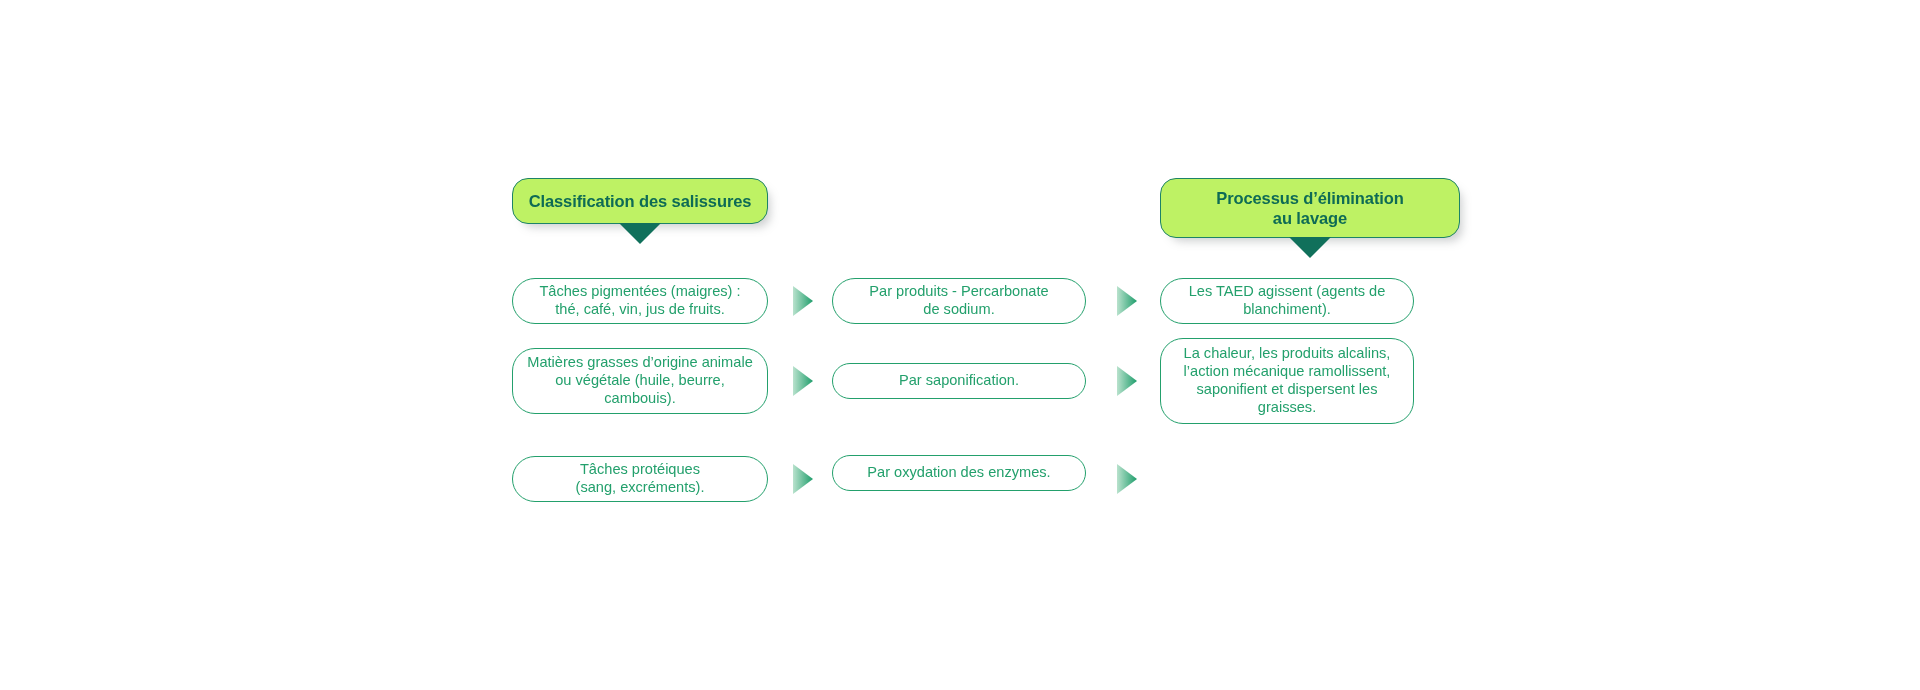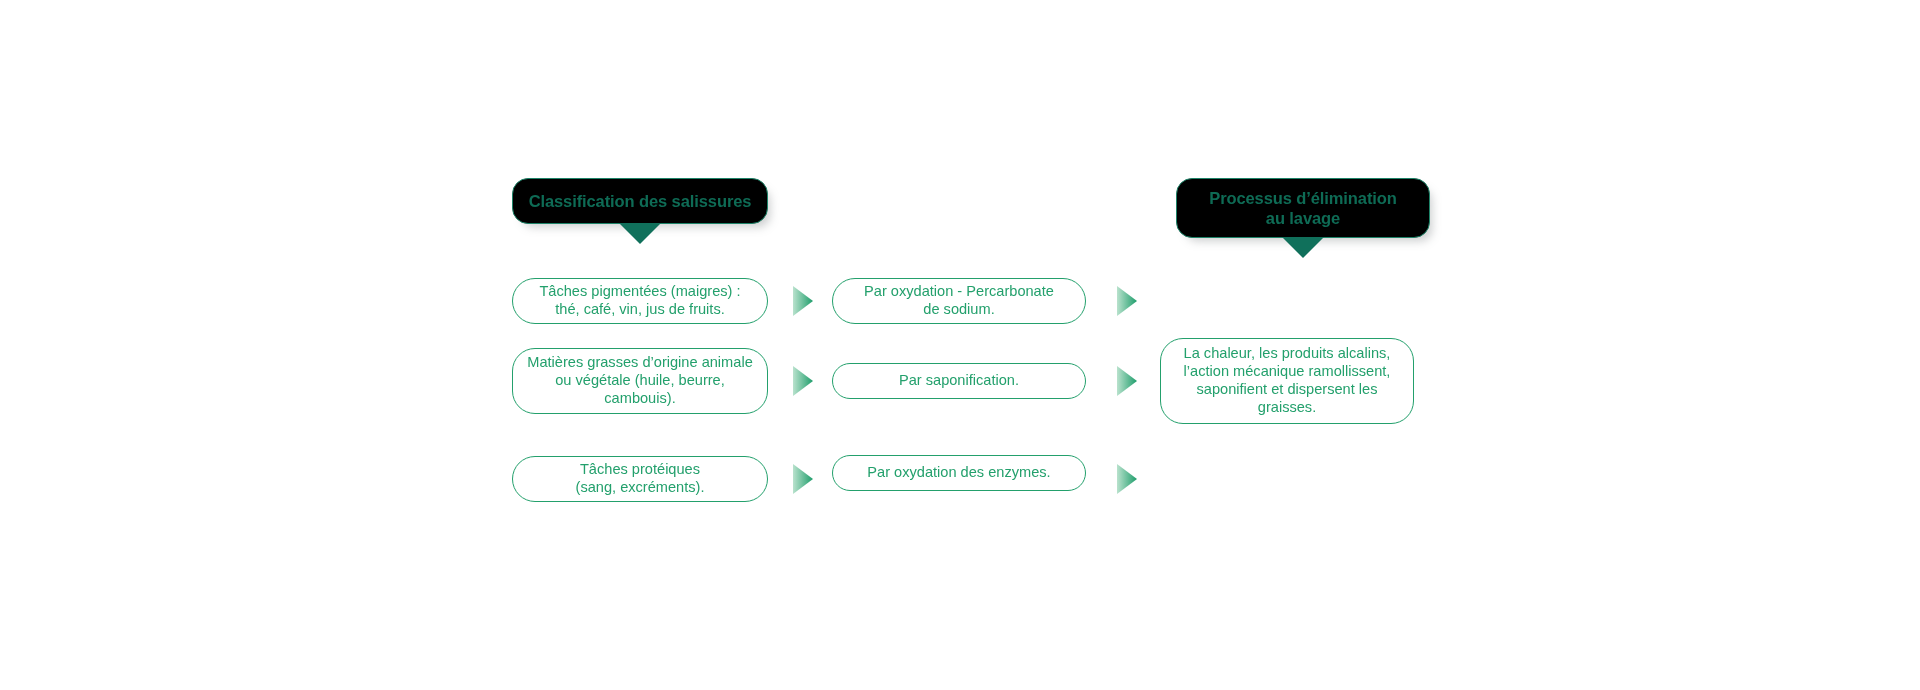--- a/index.html
+++ b/index.html
@@ -38,31 +38,31 @@
     position: absolute;
     top: 178px;
     left: 0;
     width: 100%;
   }
   .header-box {
     position: relative;
     box-sizing: border-box;
     border: 1.6px solid #1d8368;
     border-radius: 16px;
-    background: #000000;
+    background: #bef264;
     min-height: 46px;
     padding: 9px 14px;
     display: flex;
     align-items: center;
     justify-content: center;
     box-shadow: 6px 7px 10px -4px rgba(120,125,130,0.38);
   }
   .col-0 .header-box { width: 256px; margin-left: 0; }
   .col-1 .header-box { width: 254px; margin-left: 0; }
-  .col-2 .header-box { width: 254px; margin-left: 16px; }
+  .col-2 .header-box { width: 300px; margin-left: 0; }
 
   .header-label {
     color: #0e6b55;
     font-size: 16.5px;
     font-weight: bold;
     line-height: 1.22;
     text-align: center;
     letter-spacing: -0.1px;
     white-space: pre-line;
   }
@@ -155,40 +155,44 @@
     <div class="cell r1">
       <span class="cell-text">Matières grasses d’origine animale
 ou végétale (huile, beurre,
 cambouis).</span>
     </div>
   </div>
 
   <div class="col col-1">
 
     <div class="cell r0">
-      <span class="cell-text">Par oxydation - Percarbonate
+      <span class="cell-text">Par produits - Percarbonate
 de sodium.</span>
     </div>
     <div class="cell r1">
       <span class="cell-text">Par saponification.</span>
     </div>
     <div class="cell r2">
       <span class="cell-text">Par oxydation des enzymes.</span>
     </div>
   </div>
 
   <div class="col col-2">
     <div class="header-wrap">
       <div class="header-box">
         <span class="header-label">Processus d’élimination
 au lavage</span>
         <span class="header-caret"></span>
       </div>
     </div>
 
+    <div class="cell r0">
+      <span class="cell-text">Les TAED agissent (agents de
+blanchiment).</span>
+    </div>
     <div class="cell r1">
       <span class="cell-text">La chaleur, les produits alcalins,
 l’action mécanique ramollissent,
 saponifient et dispersent les
 graisses.</span>
     </div>
   </div>
 
   <div class="arrow arrow-a0">
     <svg viewBox="0 0 22 32">

